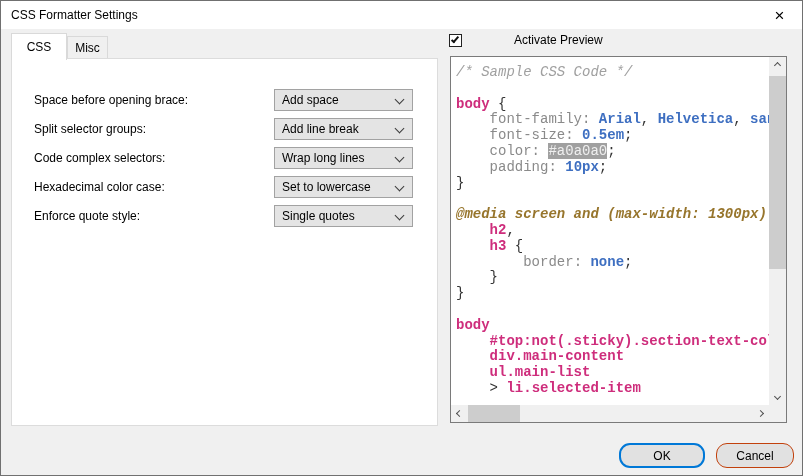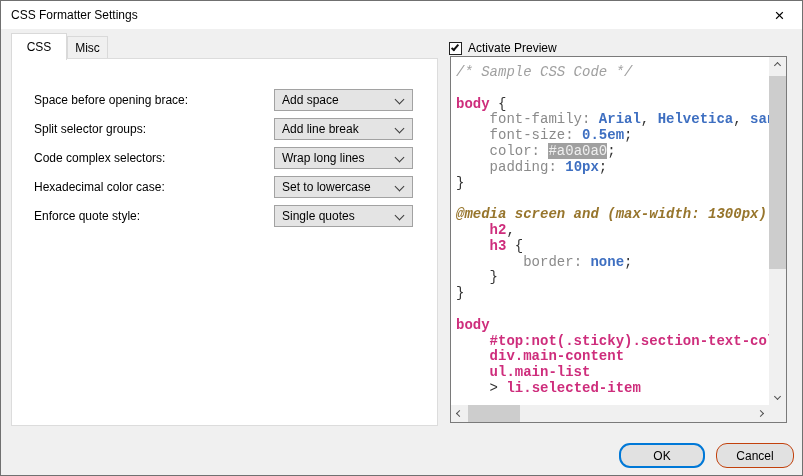--- a/index.html
+++ b/index.html
@@ -37,21 +37,21 @@
 
   .chev { display:inline-block; width:7px; height:7px; border-right:1px solid #3c3c3c;
           border-bottom:1px solid #3c3c3c; transform:rotate(45deg); }
   .chev-sm { width:5px; height:5px; border-color:#505050; }
   .chev-up   { transform:rotate(-135deg); }
   .chev-down { transform:rotate(45deg); }
   .chev-left { transform:rotate(135deg); }
   .chev-right{ transform:rotate(-45deg); }
 
   
-  .preview-check { position:absolute; left:448px; top:40px; display:flex; align-items:flex-end; cursor:pointer; }
+  .preview-check { position:absolute; left:448px; top:32px; display:flex; align-items:flex-end; cursor:pointer;gap:46px; }
   .cb { width:13px; height:13px; background:#fff; border:1px solid #222;
         display:inline-block; position:relative; margin-right:6px; }
   .cb .cb-check { display:none; }
   .cb.checked .cb-check { display:block; position:absolute; left:3px; top:0px; width:4px; height:8px;
         border-right:2px solid #111; border-bottom:2px solid #111; transform:rotate(40deg); }
 
   
   .codebox { position:absolute; left:449px; top:55px; width:337px; height:367px;
              background:#ffffff; border:1px solid #7a7a7a; }
   .code-text { position:absolute; left:0; top:0; right:17px; bottom:17px; overflow:hidden;

